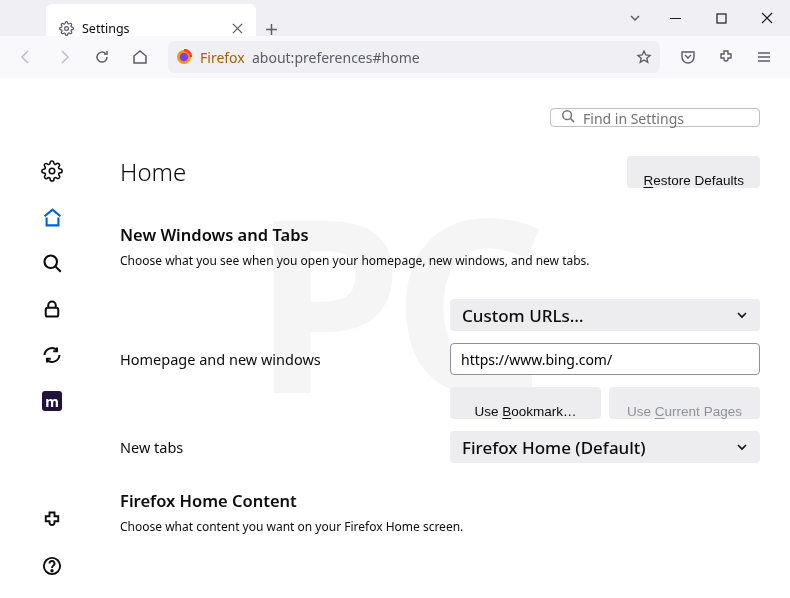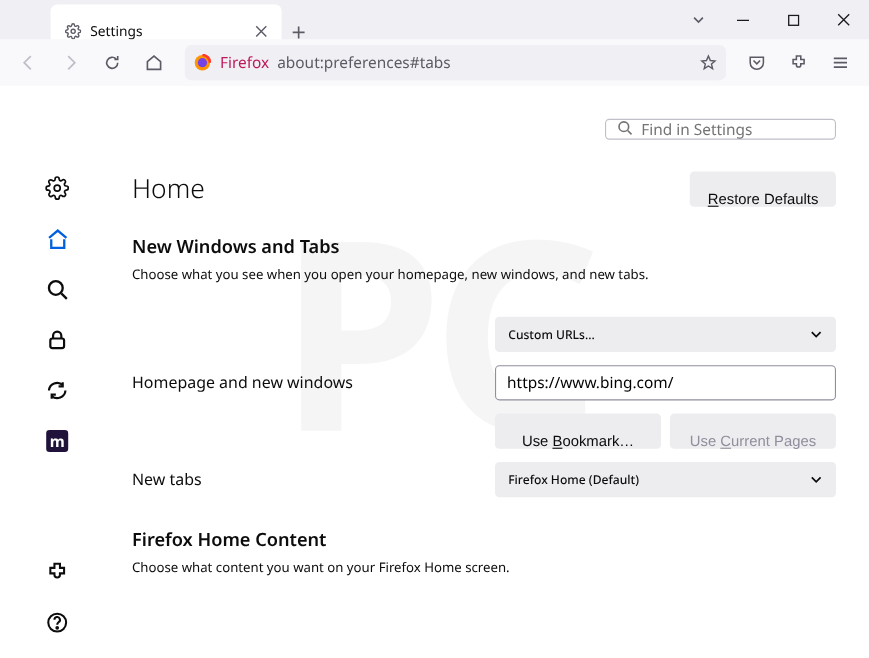--- a/index.html
+++ b/index.html
@@ -92,21 +92,21 @@
       background:#f0f0f4;
       border-radius: 6px;
       display:flex;
       align-items:center;
       padding: 0 8px;
       gap:8px;
       margin: 0 6px;
     }
     .urlbar .fx { width:16px; height:16px; }
     .urlbar .urltxt { flex:1; font-size:14px; color:#5b5b66; }
-    .urlbar .urltxt .scheme { color:#be185d; }
+    .urlbar .urltxt .scheme { color:#a16207; }
     .urlbar .star { color:#5b5b66; }
     
     .content {
       display:flex;
       height: calc(598px - 36px - 42px);
       position:relative;
       z-index:1;
     }
     .sidebar {
       width: 104px;
@@ -147,21 +147,21 @@
       display:flex;
       padding: 0 10px;
       gap:8px;
       color:#737373;
       font-size:14px;
     }
     .headrow {
       display:flex;
       align-items:center;
       justify-content:space-between;
-      margin-bottom: 24px;
+      margin-bottom: 35px;
     }
     h1 { font-size: 24px; font-weight: 300; color:#0c0c0d; }
     .btn {
       height: 32px;
       background:#ededf0;
       border:none;
       border-radius:4px;
       padding: 0 16px;
       font-size:13.5px;
       color:#0c0c0d;
@@ -181,21 +181,21 @@
     .formlabel { width: 330px; font-size:14.5px; }
     .formctrl { flex:1; display:flex; gap:8px; }
     .select {
       height: 32px;
       background:#ededf0;
       border-radius:4px;
       flex:1;
       display:flex;
       align-items:center;
       padding: 4px 12px;
-      font-size:11px;
+      font-size:17px;
       font-weight:500;
       position:relative;
     }
     .select .chev { position:absolute; right:12px; }
     .textinput {
       height: 32px;
       flex:1;
       border:1px solid #8f8f9d;
       border-radius:4px;
       padding: 0 10px;
@@ -282,21 +282,21 @@
   </div>
   <div class="urlbar">
     <span class="fx">
       <svg width="16" height="16" viewBox="0 0 16 16">
           <circle cx="8" cy="8" r="7" fill="#ff9500"></circle>
           <circle cx="8" cy="8" r="4.2" fill="#7542e5"></circle>
           <path d="M8 1 A7 7 0 0 1 15 8" stroke="#ff3b30" stroke-width="2.4" fill="none"></path>
         </svg>
     </span>
     <span class="urltxt">
-      <span class="scheme">Firefox</span>&nbsp;&nbsp;<span>about:preferences#tabs</span>
+      <span class="scheme">Firefox</span>&nbsp;&nbsp;<span>about:preferences#home</span>
     </span>
     <span class="star">
       <svg width="16" height="16" viewBox="0 0 16 16" fill="none" stroke="currentColor" stroke-width="1.3">
           <path d="M8 2 L9.8 6 L14 6.4 L10.8 9.2 L11.8 13.4 L8 11 L4.2 13.4 L5.2 9.2 L2 6.4 L6.2 6 Z"></path>
         </svg>
     </span>
   </div>
   <div class="toolbtn">
     <svg width="16" height="16" viewBox="0 0 16 16" fill="none" stroke="currentColor" stroke-width="1.4">
         <path d="M2 3 H14 V8 A6 6 0 0 1 2 8 Z"></path>

